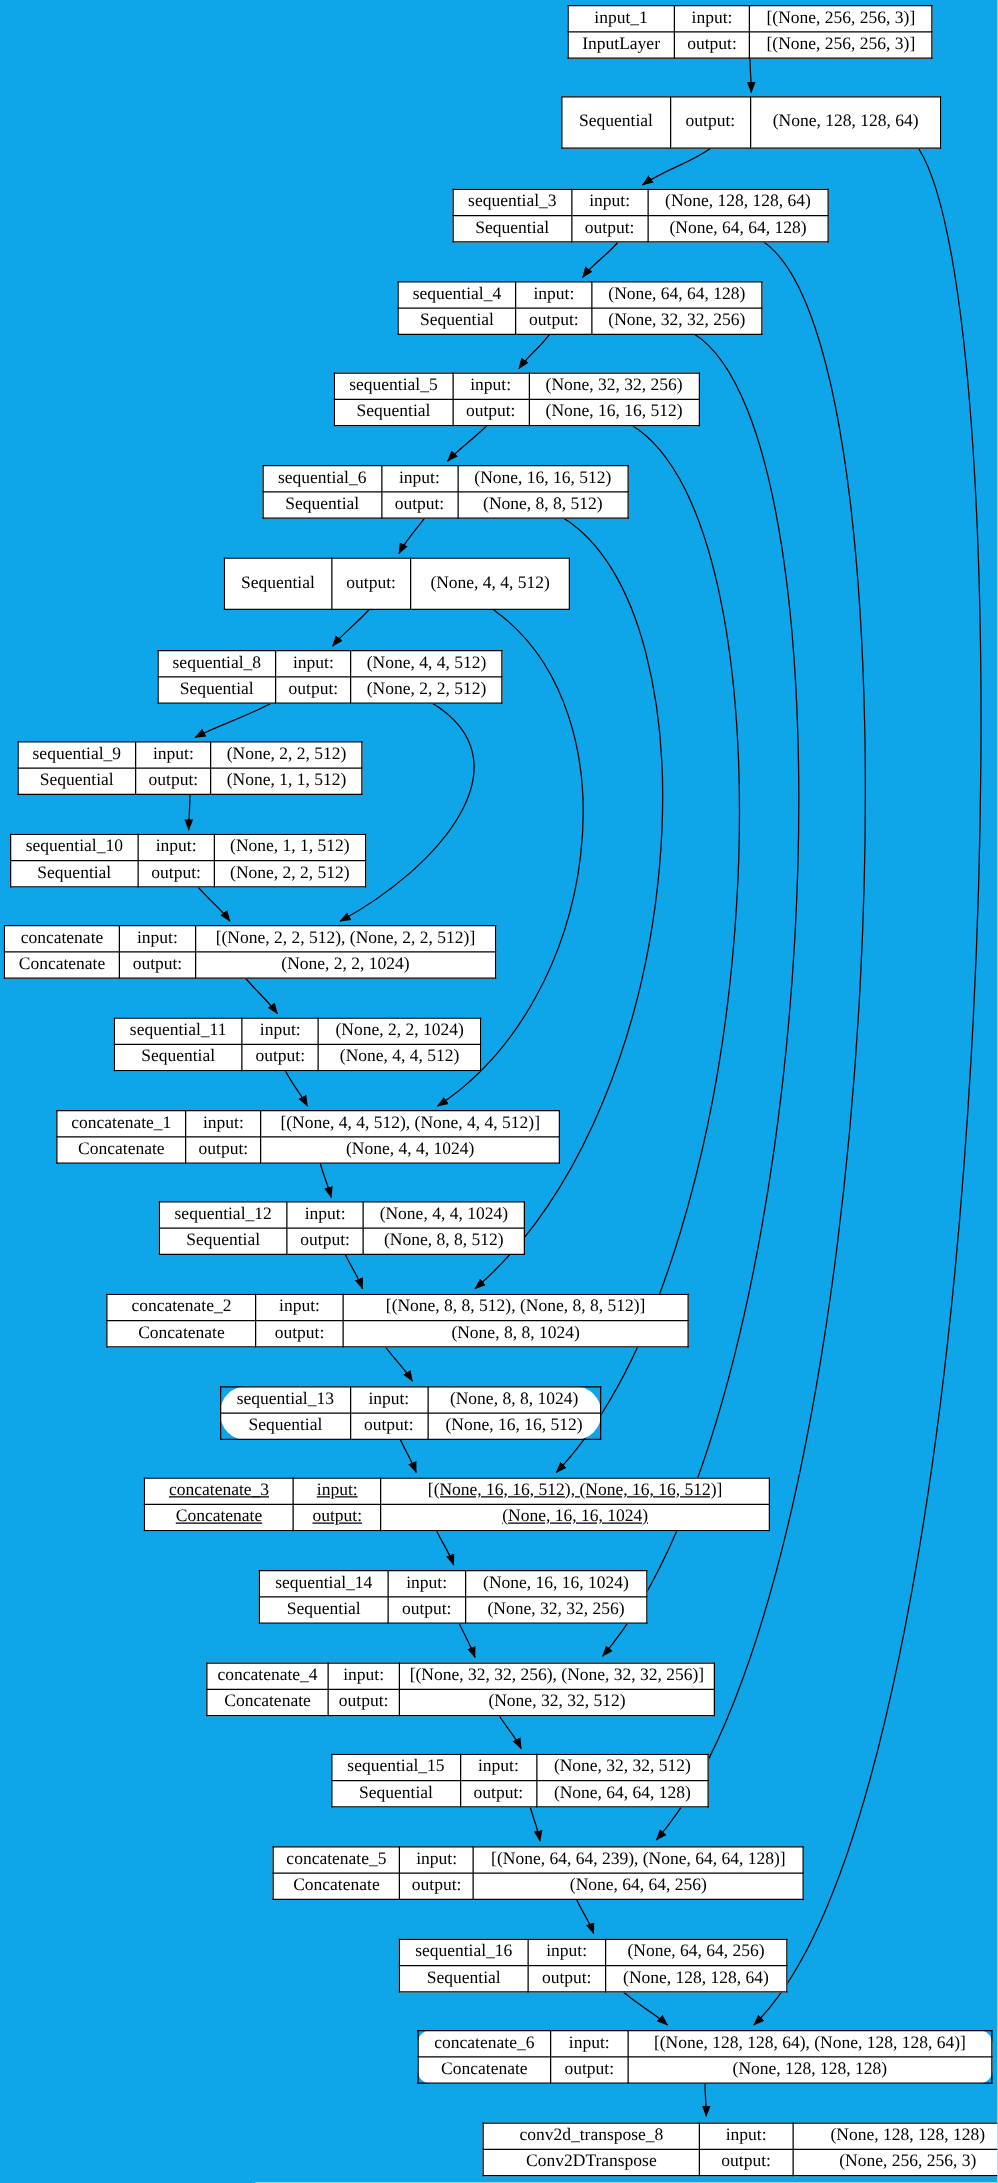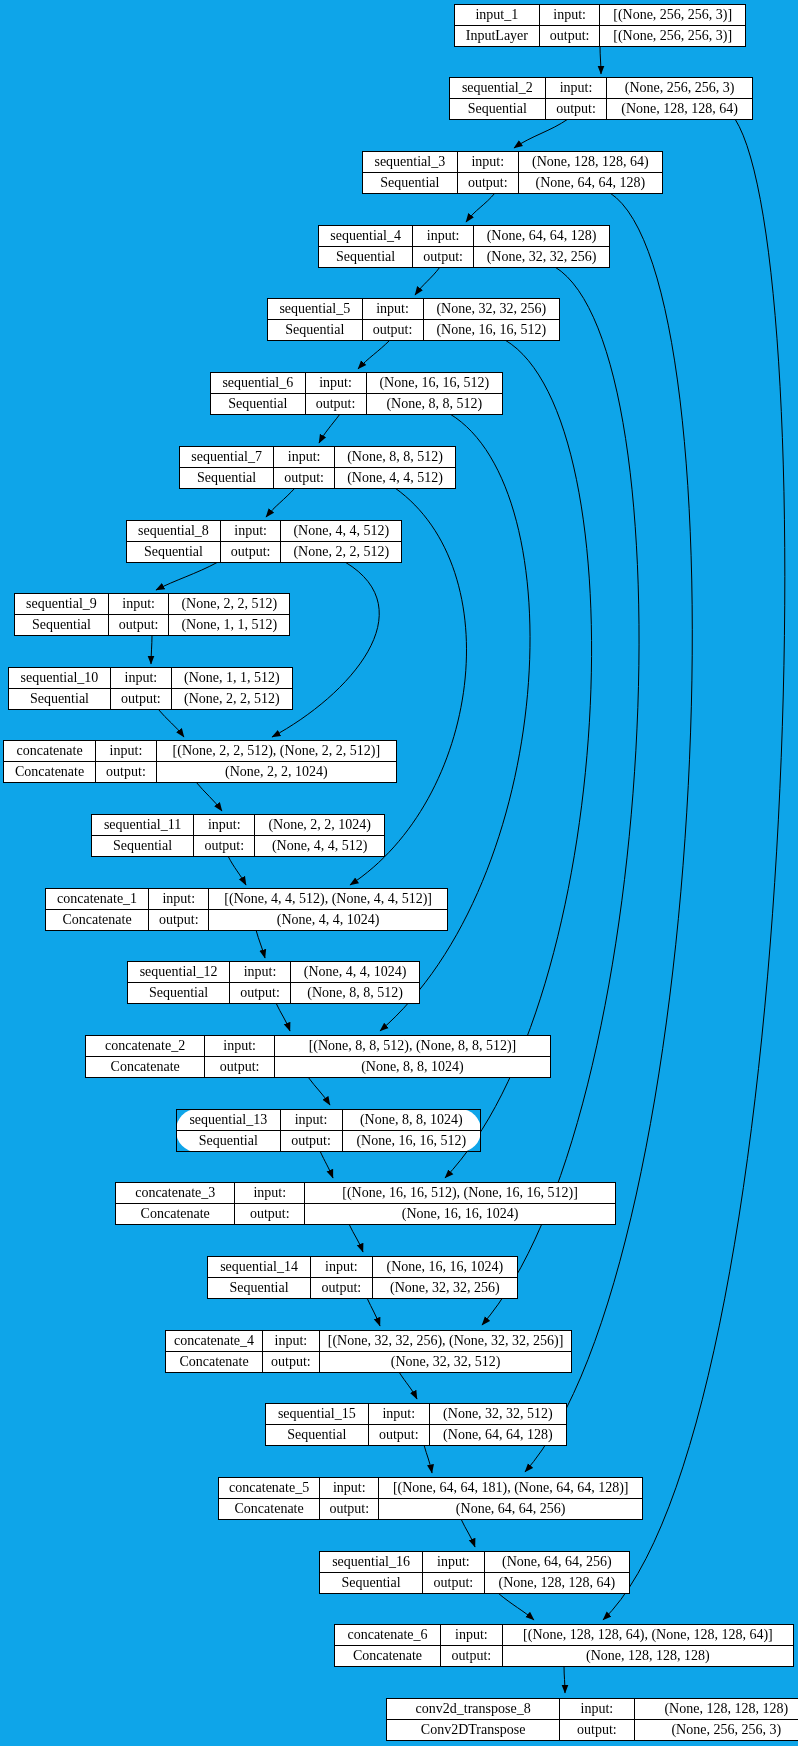--- a/index.html
+++ b/index.html
@@ -63,25 +63,20 @@
       <tr>
         <td>InputLayer</td>
         <td>output:</td>
         <td>[(None, 256, 256, 3)]</td>
       </tr>
     </tbody>
   </table>
       <table class="node" style="left: 449px; top: 77px; width: 304px; height: 42px;">
     <tbody>
       <tr>
-        <td>sequential_2</td>
-        <td>input:</td>
-        <td>(None, 256, 256, 3)</td>
-      </tr>
-      <tr>
         <td>Sequential</td>
         <td>output:</td>
         <td>(None, 128, 128, 64)</td>
       </tr>
     </tbody>
   </table>
       <table class="node" style="left: 362px; top: 151px; width: 301px; height: 42px;">
     <tbody>
       <tr>
         <td>sequential_3</td>
@@ -133,127 +128,122 @@
       <tr>
         <td>Sequential</td>
         <td>output:</td>
         <td>(None, 8, 8, 512)</td>
       </tr>
     </tbody>
   </table>
       <table class="node" style="left: 179px; top: 446px; width: 277px; height: 42px;">
     <tbody>
       <tr>
-        <td>sequential_7</td>
-        <td>input:</td>
+        <td>Sequential</td>
+        <td>output:</td>
+        <td>(None, 4, 4, 512)</td>
+      </tr>
+    </tbody>
+  </table>
+      <table class="node" style="left: 126px; top: 520px; width: 276px; height: 42px;">
+    <tbody>
+      <tr>
+        <td>sequential_8</td>
+        <td>input:</td>
+        <td>(None, 4, 4, 512)</td>
+      </tr>
+      <tr>
+        <td>Sequential</td>
+        <td>output:</td>
+        <td>(None, 2, 2, 512)</td>
+      </tr>
+    </tbody>
+  </table>
+      <table class="node" style="left: 14px; top: 593px; width: 276px; height: 42px;">
+    <tbody>
+      <tr>
+        <td>sequential_9</td>
+        <td>input:</td>
+        <td>(None, 2, 2, 512)</td>
+      </tr>
+      <tr>
+        <td>Sequential</td>
+        <td>output:</td>
+        <td>(None, 1, 1, 512)</td>
+      </tr>
+    </tbody>
+  </table>
+      <table class="node" style="left: 8px; top: 667px; width: 285px; height: 42px;">
+    <tbody>
+      <tr>
+        <td>sequential_10</td>
+        <td>input:</td>
+        <td>(None, 1, 1, 512)</td>
+      </tr>
+      <tr>
+        <td>Sequential</td>
+        <td>output:</td>
+        <td>(None, 2, 2, 512)</td>
+      </tr>
+    </tbody>
+  </table>
+      <table class="node" style="left: 3px; top: 740px; width: 394px; height: 42px;">
+    <tbody>
+      <tr>
+        <td>concatenate</td>
+        <td>input:</td>
+        <td>[(None, 2, 2, 512), (None, 2, 2, 512)]</td>
+      </tr>
+      <tr>
+        <td>Concatenate</td>
+        <td>output:</td>
+        <td>(None, 2, 2, 1024)</td>
+      </tr>
+    </tbody>
+  </table>
+      <table class="node" style="left: 91px; top: 814px; width: 294px; height: 42px;">
+    <tbody>
+      <tr>
+        <td>sequential_11</td>
+        <td>input:</td>
+        <td>(None, 2, 2, 1024)</td>
+      </tr>
+      <tr>
+        <td>Sequential</td>
+        <td>output:</td>
+        <td>(None, 4, 4, 512)</td>
+      </tr>
+    </tbody>
+  </table>
+      <table class="node" style="left: 45px; top: 888px; width: 403px; height: 42px;">
+    <tbody>
+      <tr>
+        <td>concatenate_1</td>
+        <td>input:</td>
+        <td>[(None, 4, 4, 512), (None, 4, 4, 512)]</td>
+      </tr>
+      <tr>
+        <td>Concatenate</td>
+        <td>output:</td>
+        <td>(None, 4, 4, 1024)</td>
+      </tr>
+    </tbody>
+  </table>
+      <table class="node" style="left: 127px; top: 961px; width: 293px; height: 42px;">
+    <tbody>
+      <tr>
+        <td>sequential_12</td>
+        <td>input:</td>
+        <td>(None, 4, 4, 1024)</td>
+      </tr>
+      <tr>
+        <td>Sequential</td>
+        <td>output:</td>
         <td>(None, 8, 8, 512)</td>
       </tr>
-      <tr>
-        <td>Sequential</td>
-        <td>output:</td>
-        <td>(None, 4, 4, 512)</td>
-      </tr>
-    </tbody>
-  </table>
-      <table class="node" style="left: 126px; top: 520px; width: 276px; height: 42px;">
-    <tbody>
-      <tr>
-        <td>sequential_8</td>
-        <td>input:</td>
-        <td>(None, 4, 4, 512)</td>
-      </tr>
-      <tr>
-        <td>Sequential</td>
-        <td>output:</td>
-        <td>(None, 2, 2, 512)</td>
-      </tr>
-    </tbody>
-  </table>
-      <table class="node" style="left: 14px; top: 593px; width: 276px; height: 42px;">
-    <tbody>
-      <tr>
-        <td>sequential_9</td>
-        <td>input:</td>
-        <td>(None, 2, 2, 512)</td>
-      </tr>
-      <tr>
-        <td>Sequential</td>
-        <td>output:</td>
-        <td>(None, 1, 1, 512)</td>
-      </tr>
-    </tbody>
-  </table>
-      <table class="node" style="left: 8px; top: 667px; width: 285px; height: 42px;">
-    <tbody>
-      <tr>
-        <td>sequential_10</td>
-        <td>input:</td>
-        <td>(None, 1, 1, 512)</td>
-      </tr>
-      <tr>
-        <td>Sequential</td>
-        <td>output:</td>
-        <td>(None, 2, 2, 512)</td>
-      </tr>
-    </tbody>
-  </table>
-      <table class="node" style="left: 3px; top: 740px; width: 394px; height: 42px;">
-    <tbody>
-      <tr>
-        <td>concatenate</td>
-        <td>input:</td>
-        <td>[(None, 2, 2, 512), (None, 2, 2, 512)]</td>
-      </tr>
-      <tr>
-        <td>Concatenate</td>
-        <td>output:</td>
-        <td>(None, 2, 2, 1024)</td>
-      </tr>
-    </tbody>
-  </table>
-      <table class="node" style="left: 91px; top: 814px; width: 294px; height: 42px;">
-    <tbody>
-      <tr>
-        <td>sequential_11</td>
-        <td>input:</td>
-        <td>(None, 2, 2, 1024)</td>
-      </tr>
-      <tr>
-        <td>Sequential</td>
-        <td>output:</td>
-        <td>(None, 4, 4, 512)</td>
-      </tr>
-    </tbody>
-  </table>
-      <table class="node" style="left: 45px; top: 888px; width: 403px; height: 42px;">
-    <tbody>
-      <tr>
-        <td>concatenate_1</td>
-        <td>input:</td>
-        <td>[(None, 4, 4, 512), (None, 4, 4, 512)]</td>
-      </tr>
-      <tr>
-        <td>Concatenate</td>
-        <td>output:</td>
-        <td>(None, 4, 4, 1024)</td>
-      </tr>
-    </tbody>
-  </table>
-      <table class="node" style="left: 127px; top: 961px; width: 293px; height: 42px;">
-    <tbody>
-      <tr>
-        <td>sequential_12</td>
-        <td>input:</td>
-        <td>(None, 4, 4, 1024)</td>
-      </tr>
-      <tr>
-        <td>Sequential</td>
-        <td>output:</td>
-        <td>(None, 8, 8, 512)</td>
-      </tr>
     </tbody>
   </table>
       <table class="node" style="left: 85px; top: 1035px; width: 466px; height: 42px;">
     <tbody>
       <tr>
         <td>concatenate_2</td>
         <td>input:</td>
         <td>[(None, 8, 8, 512), (None, 8, 8, 512)]</td>
       </tr>
       <tr>
@@ -270,21 +260,21 @@
         <td>input:</td>
         <td>(None, 8, 8, 1024)</td>
       </tr>
       <tr>
         <td>Sequential</td>
         <td>output:</td>
         <td>(None, 16, 16, 512)</td>
       </tr>
     </tbody>
   </table>
-      <table class="node" style="left: 115px; top: 1182px; width: 501px; height: 42px;">
+      <table class="node" style="left: 115px; top: 1182px; width: 501px; height: 42px; text-decoration: underline;">
     <tbody>
       <tr>
         <td>concatenate_3</td>
         <td>input:</td>
         <td>[(None, 16, 16, 512), (None, 16, 16, 512)]</td>
       </tr>
       <tr>
         <td>Concatenate</td>
         <td>output:</td>
         <td>(None, 16, 16, 1024)</td>
@@ -331,21 +321,21 @@
         <td>output:</td>
         <td>(None, 64, 64, 128)</td>
       </tr>
     </tbody>
   </table>
       <table class="node" style="left: 218px; top: 1477px; width: 425px; height: 42px;">
     <tbody>
       <tr>
         <td>concatenate_5</td>
         <td>input:</td>
-        <td>[(None, 64, 64, 181), (None, 64, 64, 128)]</td>
+        <td>[(None, 64, 64, 239), (None, 64, 64, 128)]</td>
       </tr>
       <tr>
         <td>Concatenate</td>
         <td>output:</td>
         <td>(None, 64, 64, 256)</td>
       </tr>
     </tbody>
   </table>
       <table class="node" style="left: 319px; top: 1551px; width: 311px; height: 42px;">
     <tbody>
@@ -354,21 +344,21 @@
         <td>input:</td>
         <td>(None, 64, 64, 256)</td>
       </tr>
       <tr>
         <td>Sequential</td>
         <td>output:</td>
         <td>(None, 128, 128, 64)</td>
       </tr>
     </tbody>
   </table>
-      <table class="node" style="left: 334px; top: 1624px; width: 460px; height: 42px;">
+      <table class="node" style="left: 334px; top: 1624px; width: 460px; height: 42px; border-radius: 11px;">
     <tbody>
       <tr>
         <td>concatenate_6</td>
         <td>input:</td>
         <td>[(None, 128, 128, 64), (None, 128, 128, 64)]</td>
       </tr>
       <tr>
         <td>Concatenate</td>
         <td>output:</td>
         <td>(None, 128, 128, 128)</td>

